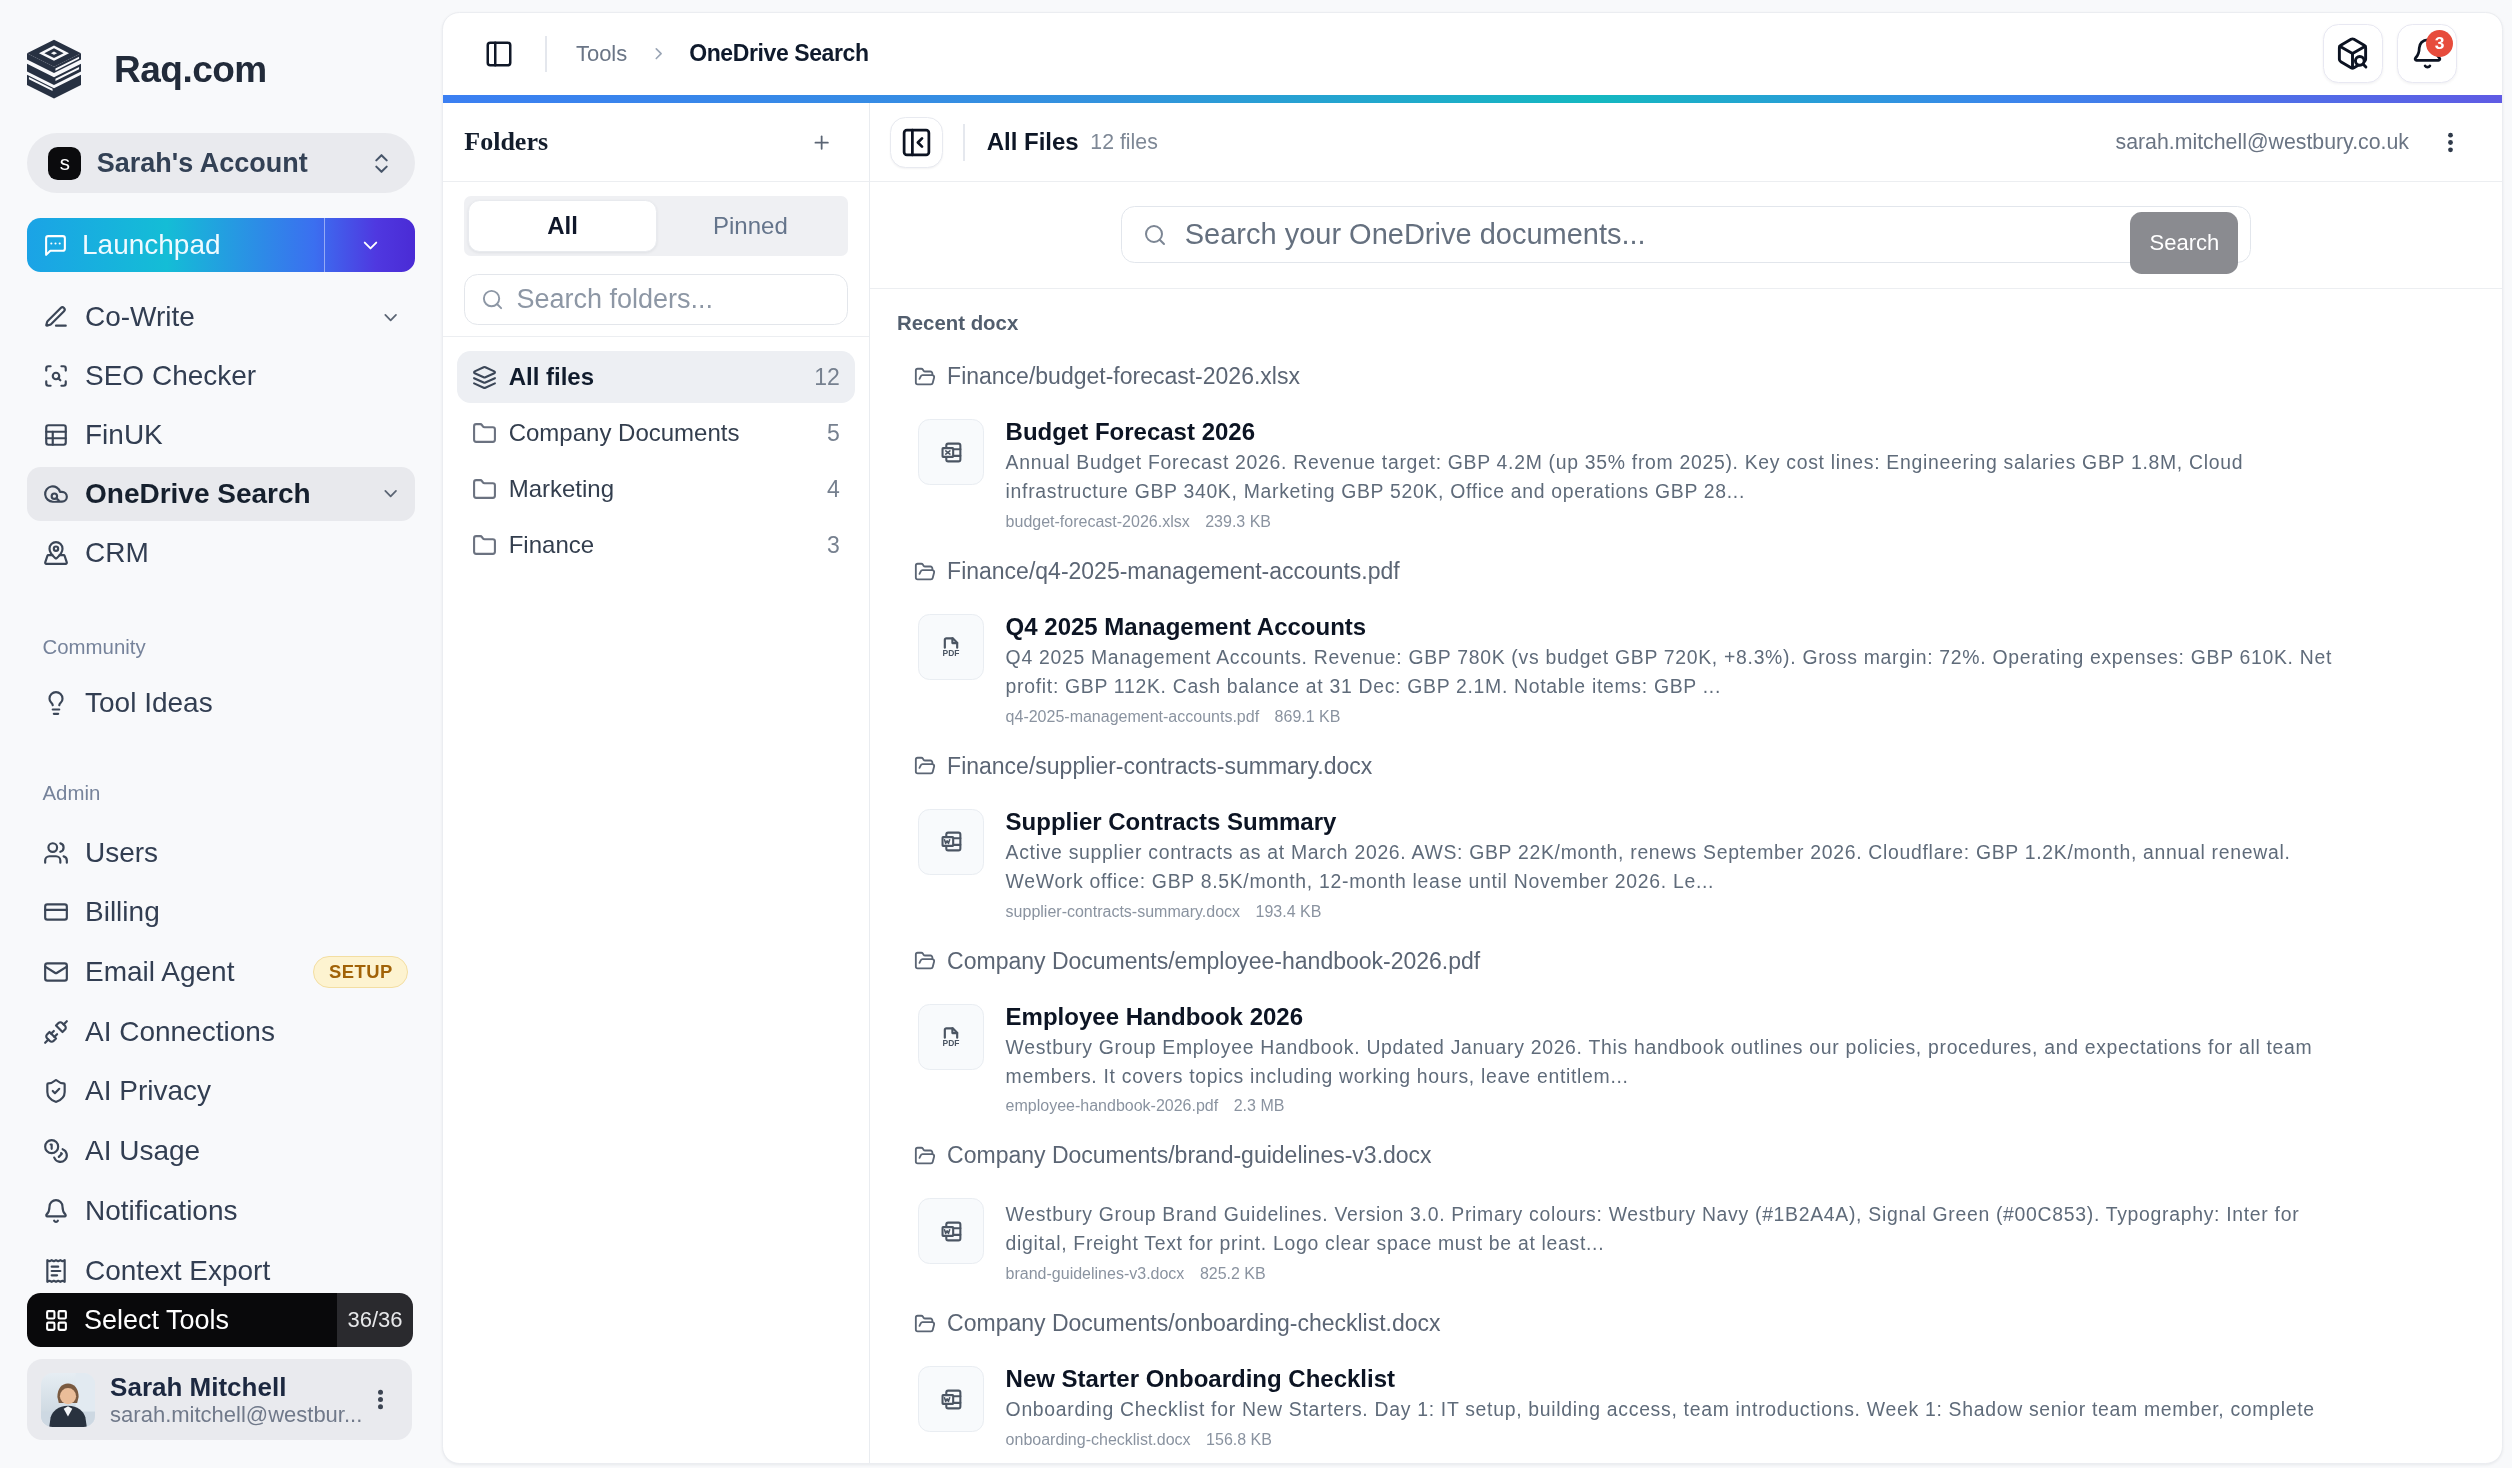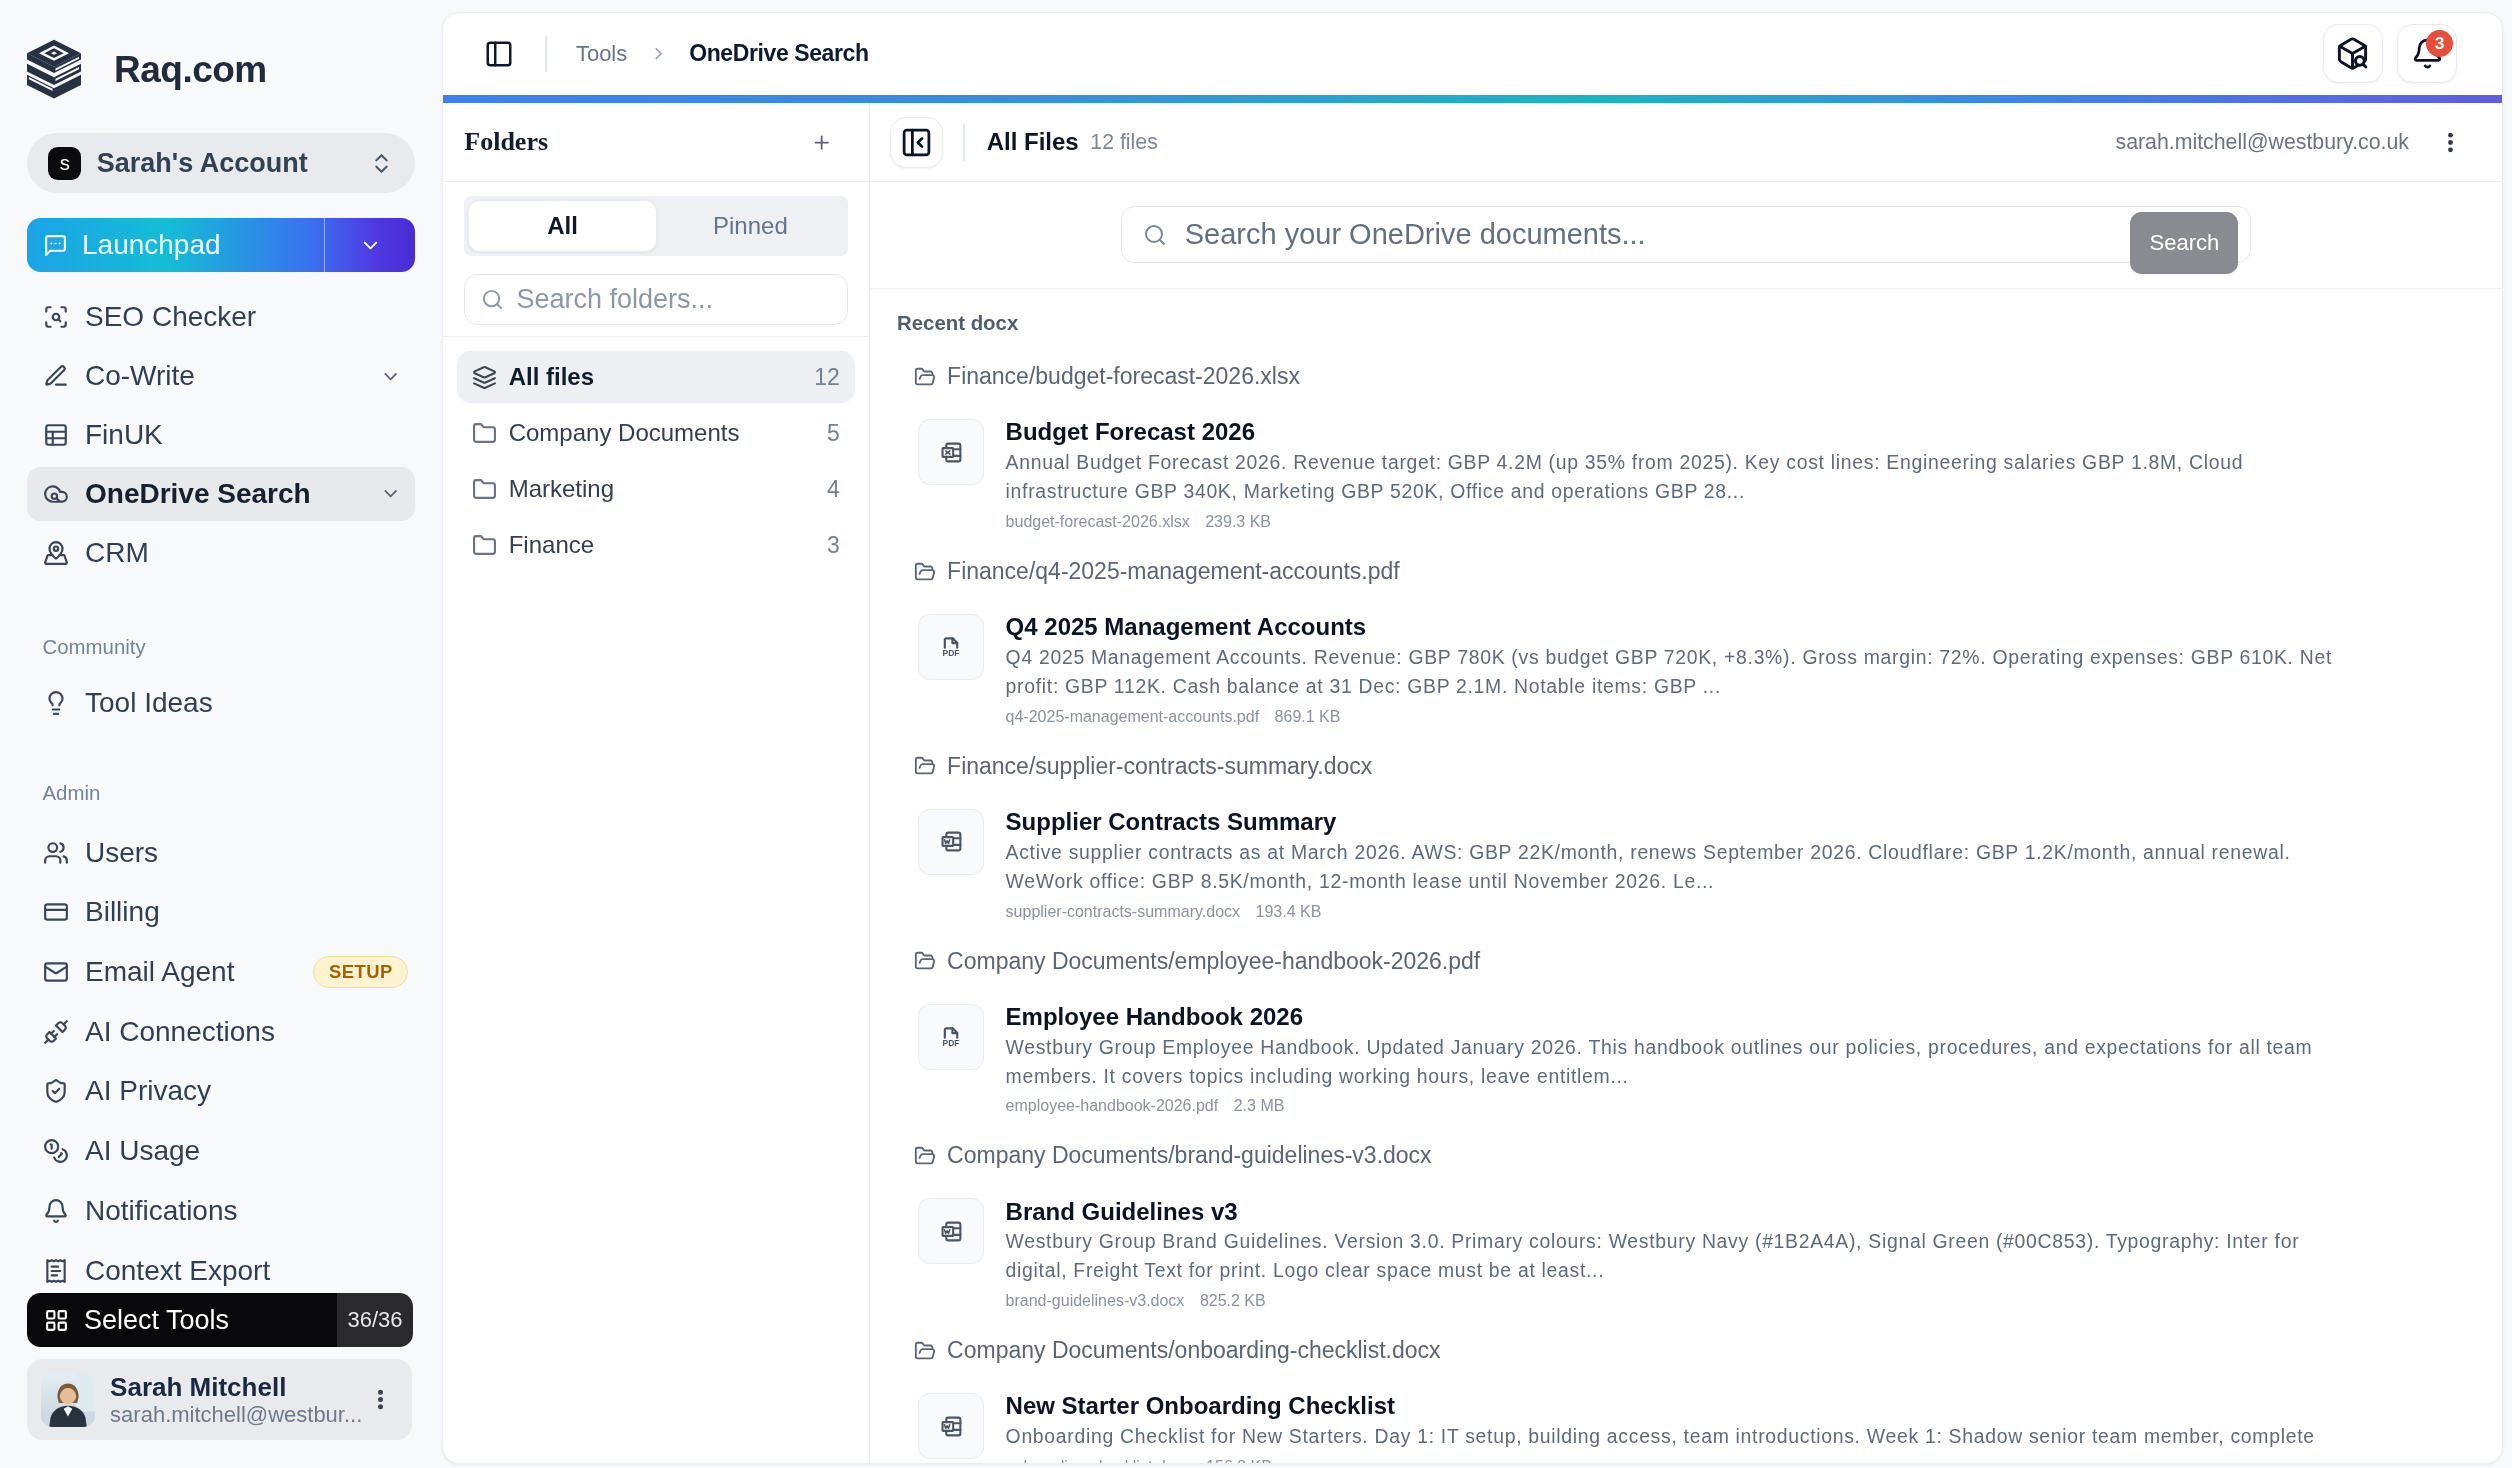--- a/index.html
+++ b/index.html
@@ -149,38 +149,38 @@
     </div>
     <div class="lseg">
       <svg class="ico" width="23" height="23" viewBox="0 0 24 24">
           <path d="m6 9 6 6 6-6"></path>
         </svg>
     </div>
   </div>
   <nav class="nav">
     <div class="nrow">
       <svg class="ico nic" width="26" height="26" viewBox="0 0 24 24">
+          <path d="M12 20h9"></path>
+          <path d="M16.376 3.622a1 1 0 0 1 3.002 3.002L7.368 18.635a2 2 0 0 1-.855.506l-2.872.838a.5.5 0 0 1-.62-.62l.838-2.872a2 2 0 0 1 .506-.854z"></path>
+        </svg>
+      <span class="ntx">Co-Write</span>
+      <svg class="ico nch" width="21.3" height="21.3" viewBox="0 0 24 24">
+          <path d="m6 9 6 6 6-6"></path>
+        </svg>
+    </div>
+    <div class="nrow">
+      <svg class="ico nic" width="26" height="26" viewBox="0 0 24 24">
           <path d="M3 7V5a2 2 0 0 1 2-2h2"></path>
           <path d="M17 3h2a2 2 0 0 1 2 2v2"></path>
           <path d="M21 17v2a2 2 0 0 1-2 2h-2"></path>
           <path d="M7 21H5a2 2 0 0 1-2-2v-2"></path>
           <circle cx="12" cy="12" r="3"></circle>
           <path d="m16 16-1.9-1.9"></path>
         </svg>
       <span class="ntx">SEO Checker</span>
-    </div>
-    <div class="nrow">
-      <svg class="ico nic" width="26" height="26" viewBox="0 0 24 24">
-          <path d="M12 20h9"></path>
-          <path d="M16.376 3.622a1 1 0 0 1 3.002 3.002L7.368 18.635a2 2 0 0 1-.855.506l-2.872.838a.5.5 0 0 1-.62-.62l.838-2.872a2 2 0 0 1 .506-.854z"></path>
-        </svg>
-      <span class="ntx">Co-Write</span>
-      <svg class="ico nch" width="21.3" height="21.3" viewBox="0 0 24 24">
-          <path d="m6 9 6 6 6-6"></path>
-        </svg>
     </div>
     <div class="nrow">
       <svg class="ico nic" width="26" height="26" viewBox="0 0 24 24">
           <rect width="18" height="18" x="3" y="3" rx="2"></rect>
           <path d="M3 9h18"></path>
           <path d="M3 15h18"></path>
           <path d="M9 9v12"></path>
         </svg>
       <span class="ntx">FinUK</span>
     </div>
@@ -557,21 +557,20 @@
               <svg class="ico" width="25" height="25" viewBox="0 0 24 24" stroke-width="1.7">
                   <rect x="7" y="3.5" width="13.5" height="17" rx="1.8"></rect>
                   <path d="M13.6 8.8h6.9"></path>
                   <path d="M13.6 15.2h6.9"></path>
                   <rect x="2.6" y="7" width="11.8" height="10" fill="#f8fafc" stroke="none"></rect>
                   <rect x="3.4" y="7.8" width="10.2" height="8.4" rx="0.5"></rect>
                   <path stroke-width="1.5" d="m5.3 10.4 1.15 3.5 1.3-2.6 1.3 2.6 1.15-3.5"></path>
                 </svg>
             </div>
             <div class="ctxt">
-              <div class="ttl">Brand Guidelines v3</div>
               <div class="dsc">Westbury Group Brand Guidelines. Version 3.0. Primary colours: Westbury Navy (#1B2A4A), Signal Green (#00C853). Typography: Inter for<br>digital, Freight Text for print. Logo clear space must be at least...</div>
               <div class="mta">brand-guidelines-v3.docx<span class="sz">825.2 KB</span></div>
             </div>
           </div>
         </div>
 
         <div class="grp">
           <div class="path">
             <svg class="ico" width="22" height="22" viewBox="0 0 24 24">
                 <path d="m6 14 1.5-2.9A2 2 0 0 1 9.24 10H20a2 2 0 0 1 1.94 2.5l-1.54 6a2 2 0 0 1-1.95 1.5H4a2 2 0 0 1-2-2V5a2 2 0 0 1 2-2h3.9a2 2 0 0 1 1.69.9l.81 1.2a2 2 0 0 0 1.67.9H18a2 2 0 0 1 2 2v2"></path>

